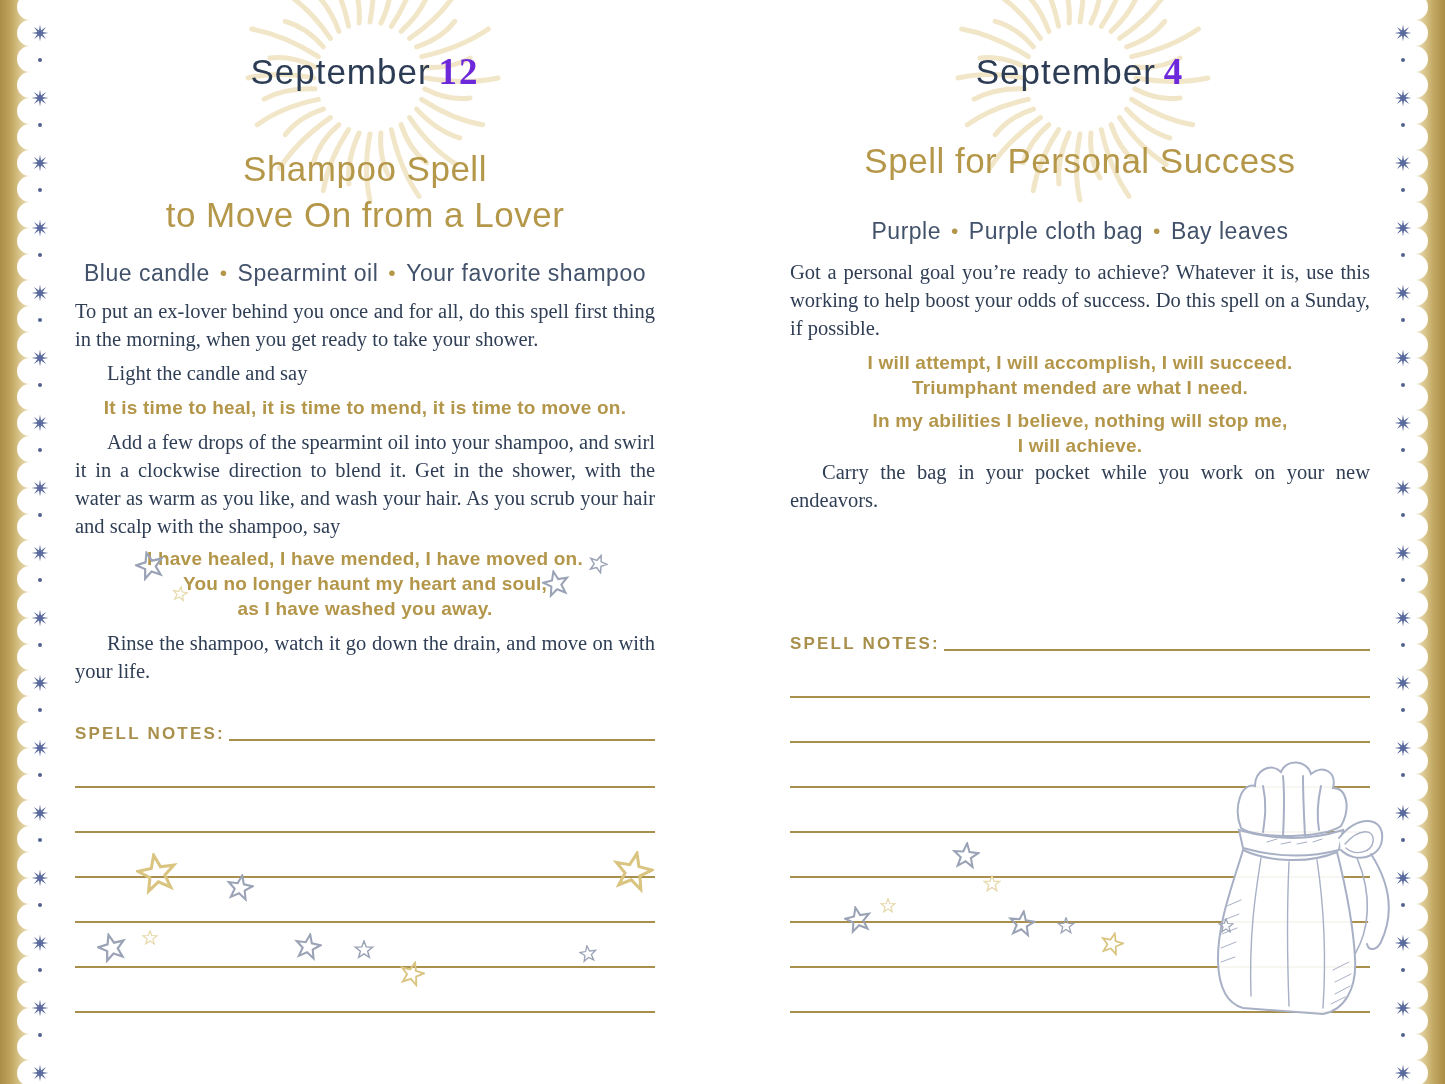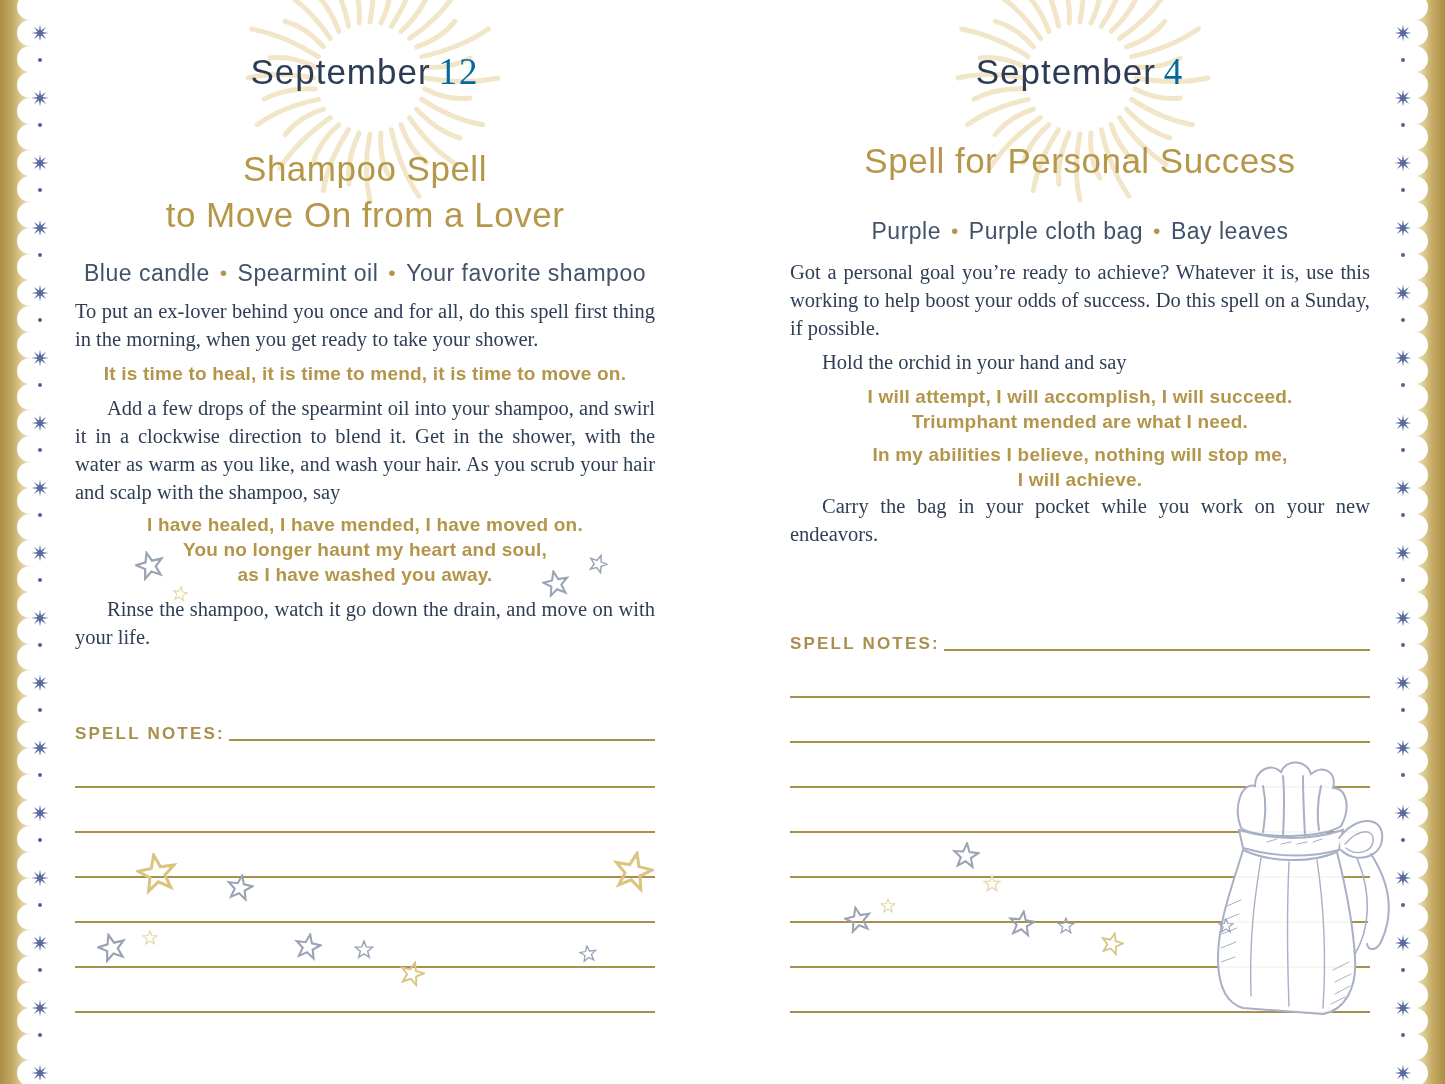--- a/index.html
+++ b/index.html
@@ -19,21 +19,21 @@
   .edge-left::after{left:17px;}
   .edge-right::after{right:17px;transform:scaleX(-1);}
   
   .glyph-col{position:absolute;top:0;bottom:0;width:24px;}
   .glyph-col .bstar{position:absolute;left:50%;transform:translate(-50%,-50%);}
   .glyph-col .bdot{position:absolute;left:50%;width:4px;height:4px;border-radius:50%;
     background:#52628f;transform:translate(-50%,-50%);}
   
   .abs{position:absolute;}
   .date{width:580px;text-align:center;color:#2d3c55;font-size:35px;letter-spacing:1px;}
-  .date .day{font-family:"Liberation Serif",serif;font-weight:normal;color:#0369a1;
+  .date .day{font-family:"Liberation Serif",serif;font-weight:bold;color:#6d28d9;
     font-size:37px;margin-left:8px;letter-spacing:2px;}
   .title{width:580px;text-align:center;color:#b5974a;font-size:35px;line-height:46px;
     font-weight:normal;letter-spacing:.5px;margin:0;}
   .ingredients{width:580px;text-align:center;color:#42526b;font-size:23px;letter-spacing:.5px;}
   .ingredients .bullet{color:#b3964a;margin:0 10px;font-size:21px;vertical-align:1px;}
   .bodytext{width:580px;color:#2f3e55;font-family:"Liberation Serif",serif;
     font-size:20.5px;line-height:28px;text-align:justify;}
   .para{margin:0;}
   .indent{text-indent:32px;margin-top:6px;}
   .chant{width:100%;text-align:center;color:#b3964a;font-weight:bold;font-size:19px;
@@ -270,20 +270,21 @@
 
   <h1 class="abs title" style="left:75px;top:146px;">
     <span>Shampoo Spell</span><br>
     <span>to Move On from a Lover</span>
   </h1>
 
   <div class="abs ingredients" style="left:75px;top:260px;"><span>Blue candle</span><span class="bullet">•</span><span>Spearmint oil</span><span class="bullet">•</span><span>Your favorite shampoo</span></div>
 
   <div class="abs bodytext" style="left:75px;top:297px;">
     <p class="para">To put an ex-lover behind you once and for all, do this spell first thing in the morning, when you get ready to take your shower.</p>
+    <p class="para indent">Light the candle and say</p>
     <div class="chant">It is time to heal, it is time to mend, it is time to move on.</div>
     <p class="para indent mt8">Add a few drops of the spearmint oil into your shampoo, and swirl it in a clockwise direction to blend it. Get in the shower, with the water as warm as you like, and wash your hair. As you scrub your hair and scalp with the shampoo, say</p>
     <div class="chant" style="margin-top:6px;">
       <div>I have healed, I have mended, I have moved on.</div>
       <div>You no longer haunt my heart and soul,</div>
       <div>as I have washed you away.</div>
     </div>
     <p class="para indent mt8">Rinse the shampoo, watch it go down the drain, and move on with your life.</p>
   </div>
 
@@ -305,21 +306,20 @@
   </div>
 
   <h1 class="abs title" style="left:790px;top:138px;">
     <span>Spell for Personal Success</span>
   </h1>
 
   <div class="abs ingredients" style="left:790px;top:218px;"><span>Purple</span><span class="bullet">•</span><span>Purple cloth bag</span><span class="bullet">•</span><span>Bay leaves</span></div>
 
   <div class="abs bodytext" style="left:790px;top:258px;">
     <p class="para">Got a personal goal you’re ready to achieve? Whatever it is, use this working to help boost your odds of success. Do this spell on a Sunday, if possible.</p>
-    <p class="para indent">Hold the orchid in your hand and say</p>
     <div class="chant">
       <div>I will attempt, I will accomplish, I will succeed.</div>
       <div>Triumphant mended are what I need.</div>
     </div>
     <div class="chant">
       <div>In my abilities I believe, nothing will stop me,</div>
       <div>I will achieve.</div>
     </div>
     <p class="para indent mt10">Carry the bag in your pocket while you work on your new endeavors.</p>
   </div>

